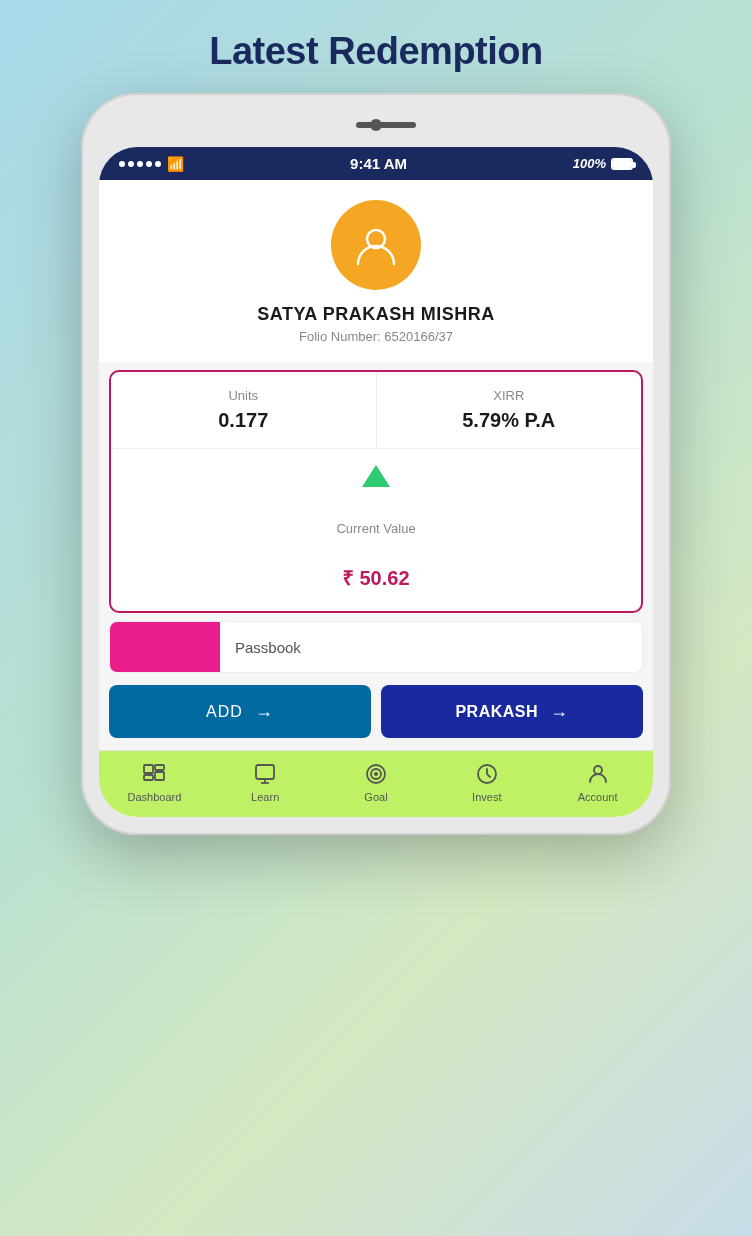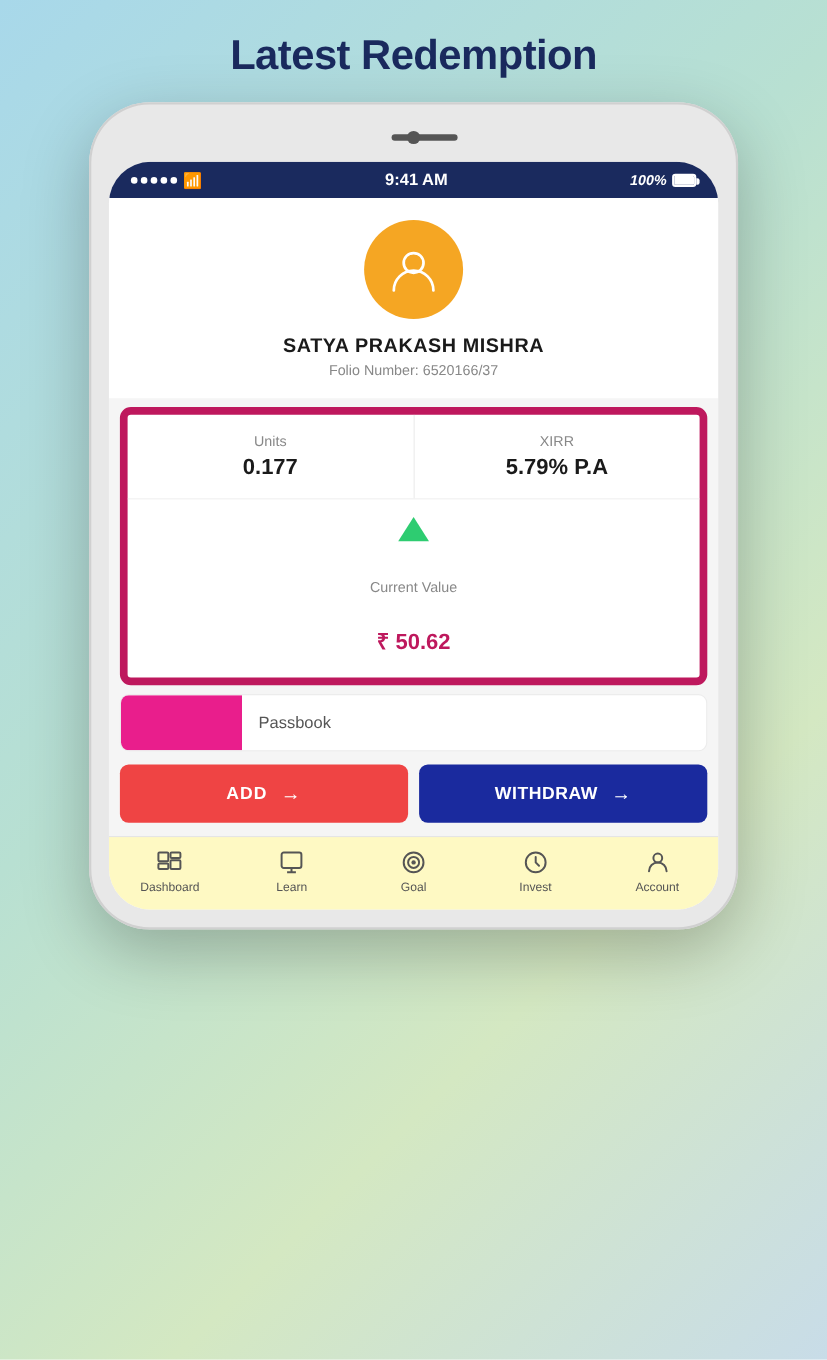--- a/index.html
+++ b/index.html
@@ -223,21 +223,21 @@
 
     .stat-value.risk-low {
       color: #2ecc71;
     }
 
     
     .units-card {
       background: white;
       margin: 0 10px 8px;
       border-radius: 10px;
-      border: 7px solid #be185d;
+      border: 2px solid #be185d;
       overflow: hidden;
     }
 
     .units-row {
       display: flex;
       border-bottom: 1px solid #f0f0f0;
     }
 
     .unit-item {
       flex: 1;
@@ -319,27 +319,27 @@
 
     
     .action-buttons {
       display: flex;
       gap: 10px;
       padding: 0 10px 12px;
     }
 
     .btn-add {
       flex: 1;
-      background: #ef4444;
+      background: #0369a1;
       color: white;
       border: none;
       border-radius: 8px;
       padding: 16px;
       font-size: 16px;
-      font-weight: 700;
+      font-weight: 400;
       display: flex;
       align-items: center;
       justify-content: center;
       gap: 12px;
       cursor: pointer;
       letter-spacing: 1px;
     }
 
     .btn-withdraw {
       flex: 1;
@@ -357,21 +357,21 @@
       cursor: pointer;
       letter-spacing: 0.5px;
     }
 
     .arrow-right {
       font-size: 18px;
     }
 
     
     .bottom-nav {
-      background: #fef9c3;
+      background: #bef264;
       display: flex;
       justify-content: space-around;
       align-items: center;
       padding: 10px 0 14px;
       border-top: 1px solid #e5e5e5;
     }
 
     .nav-item {
       display: flex;
       flex-direction: column;
@@ -467,21 +467,21 @@
         <div class="passbook-pink"></div>
         <div class="passbook-text">Passbook</div>
       </div>
 
       <div class="action-buttons">
         <button class="btn-add">
           <span>ADD</span>
           <span class="arrow-right">→</span>
         </button>
         <button class="btn-withdraw">
-          <span>WITHDRAW</span>
+          <span>PRAKASH</span>
           <span class="arrow-right">→</span>
         </button>
       </div>
 
       <div class="bottom-nav">
         <div class="nav-item">
           <div class="nav-icon">
             <svg width="24" height="24" viewBox="0 0 24 24" fill="none">
               <rect x="2" y="3" width="9" height="8" rx="1" stroke="#555" stroke-width="1.8"></rect>
               <rect x="13" y="3" width="9" height="5" rx="1" stroke="#555" stroke-width="1.8"></rect>

